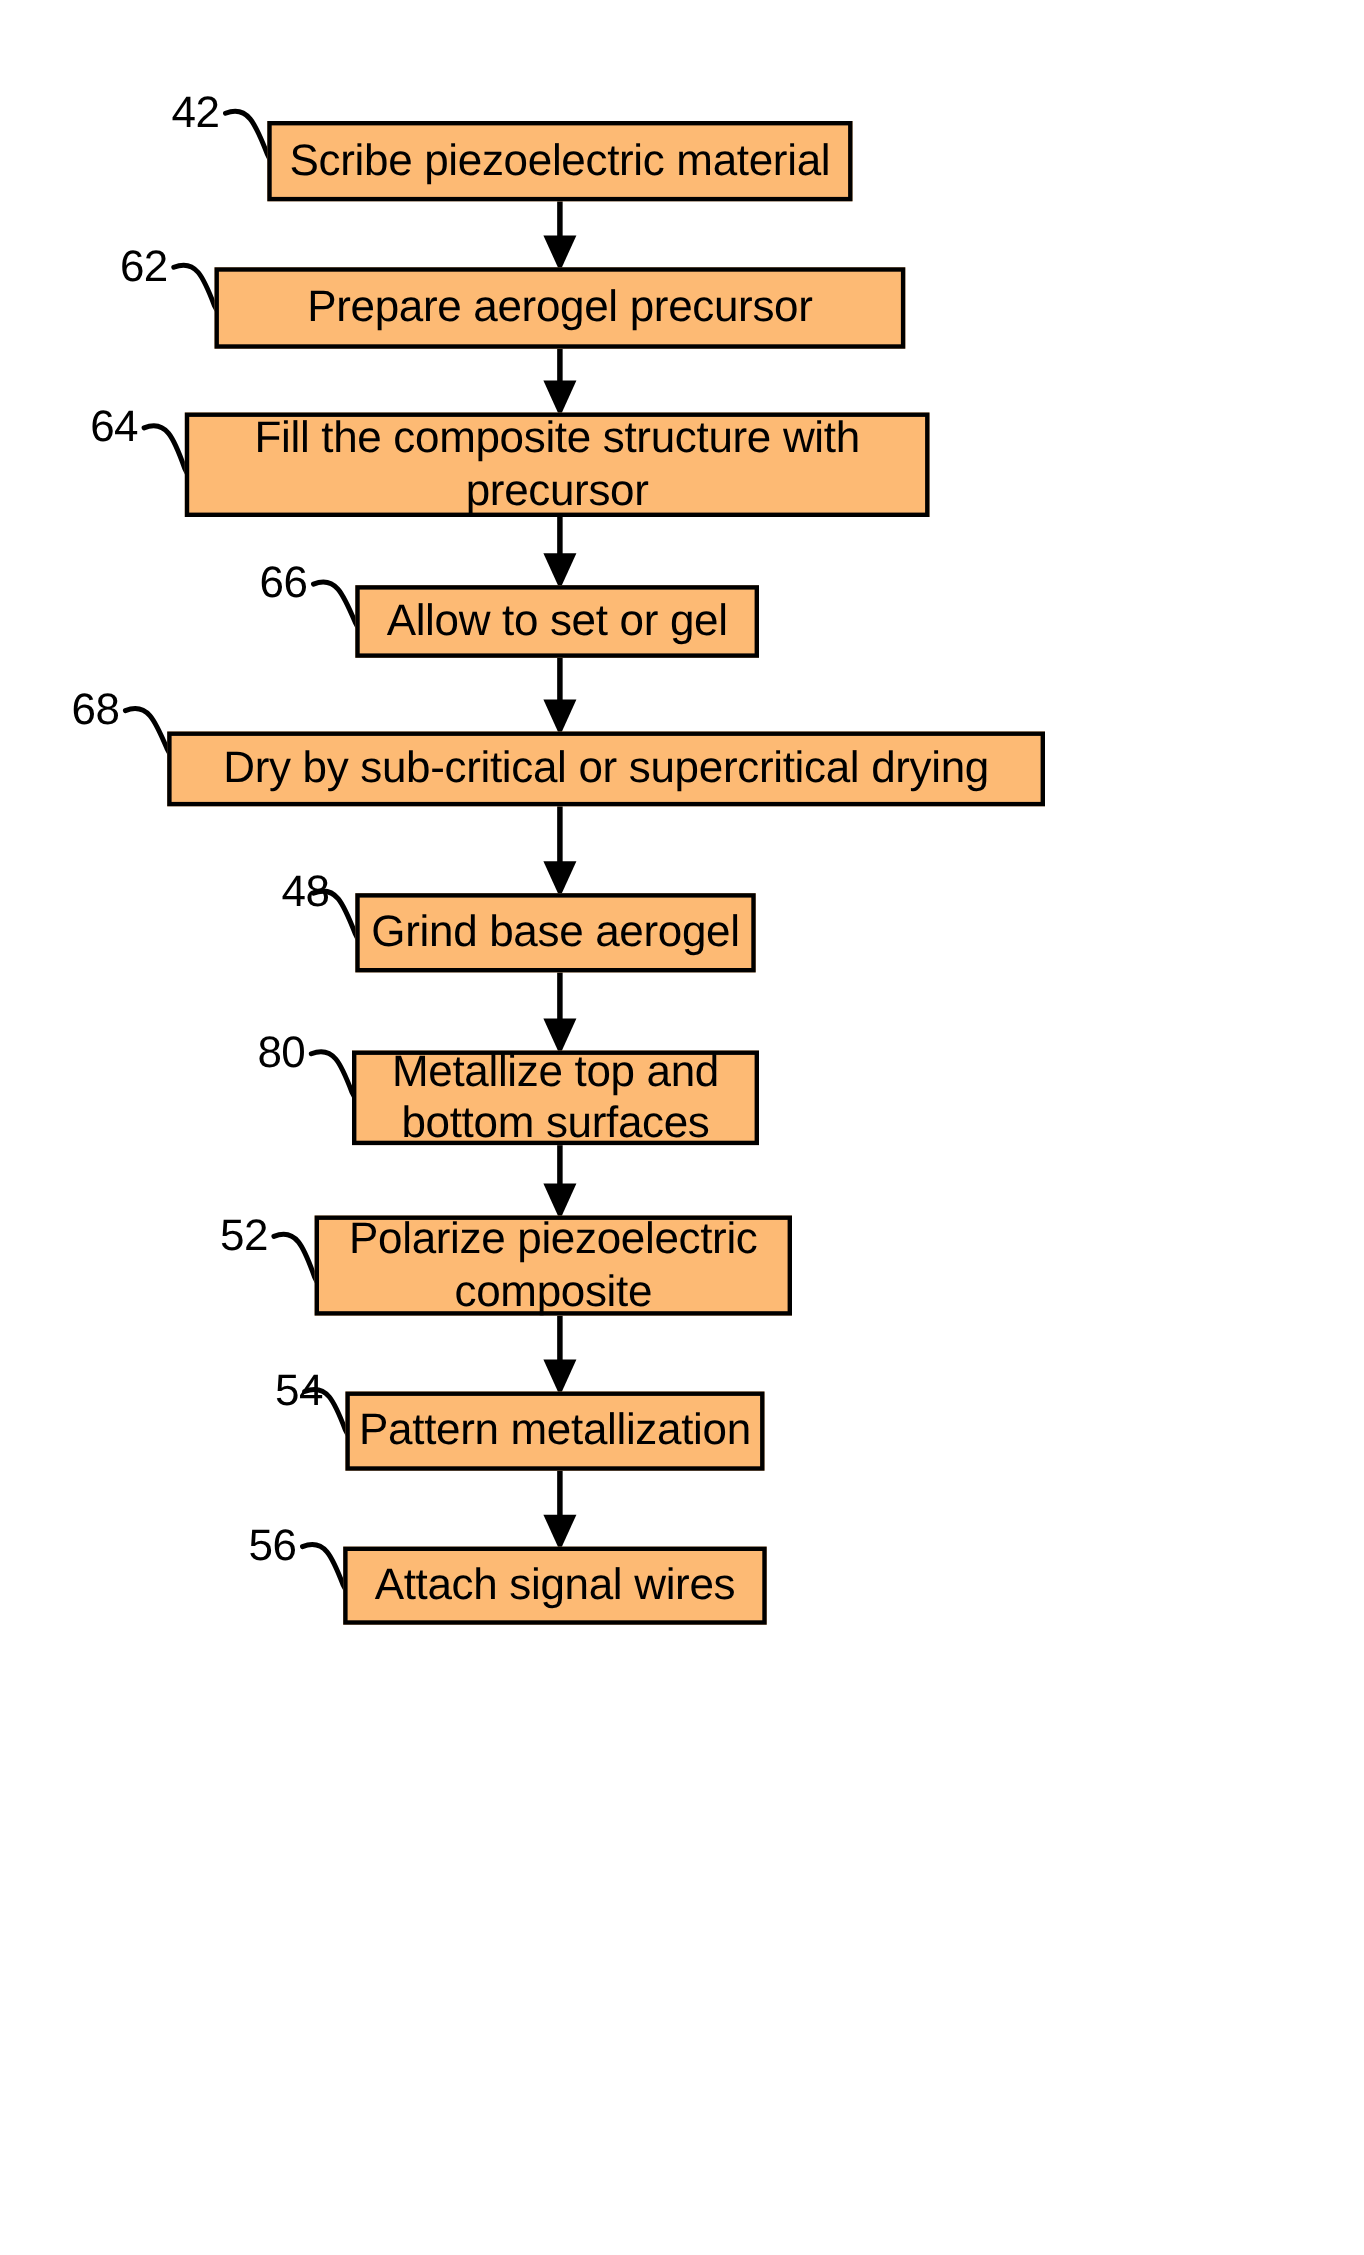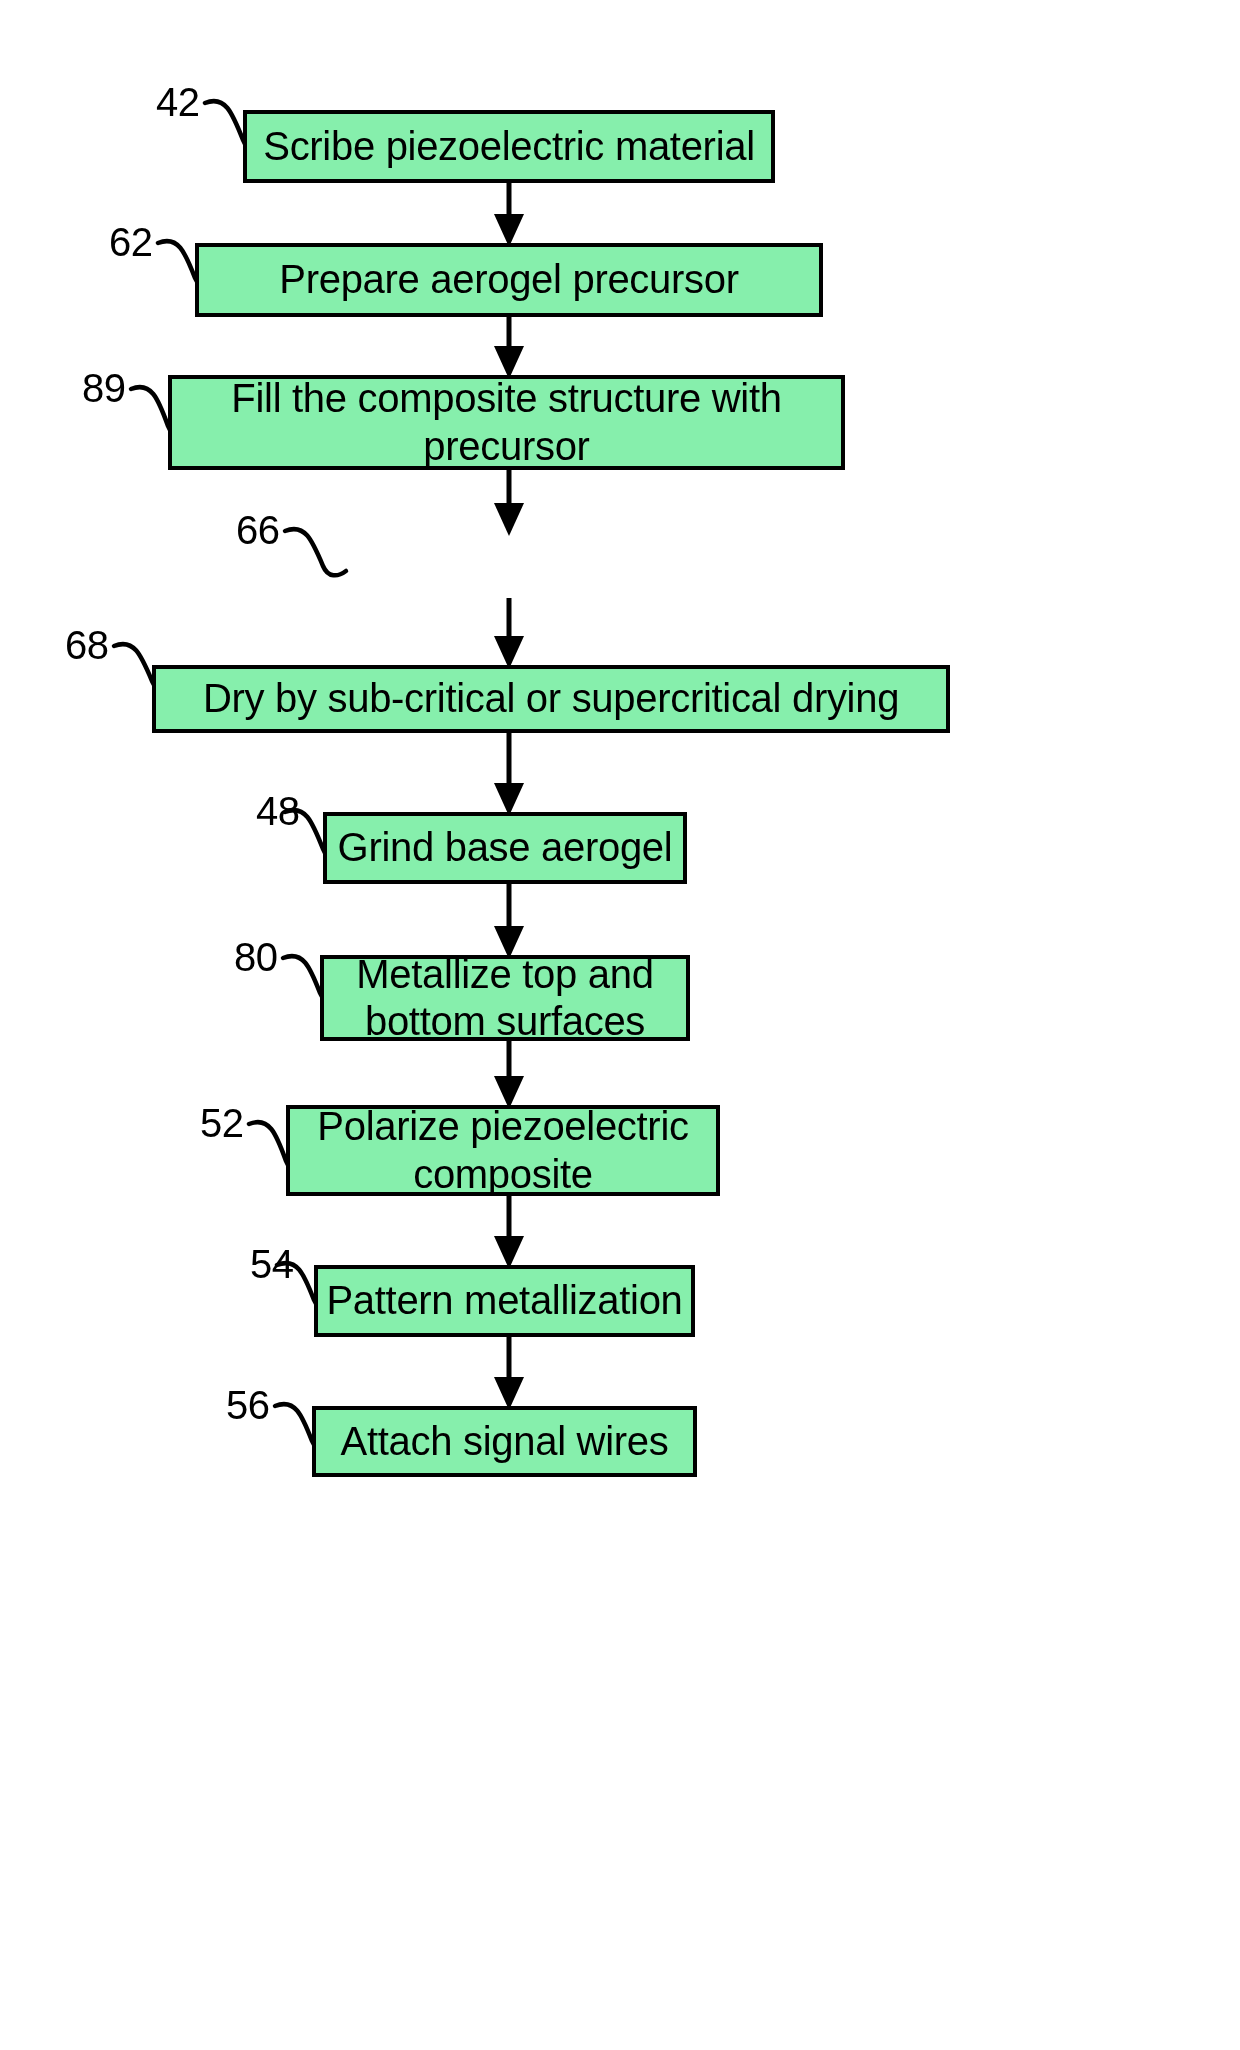--- a/index.html
+++ b/index.html
@@ -19,21 +19,21 @@
     position: absolute;
     left: 0;
     top: 0;
     width: 1240px;
     height: 2050px;
   }
   .node-box {
     position: absolute;
     box-sizing: border-box;
     border: 4px solid #000000;
-    background: #86efac;
+    background: #fdba74;
     display: flex;
     align-items: center;
     justify-content: center;
     text-align: center;
   }
   .node-label {
     font-family: "Liberation Sans", sans-serif;
     font-size: 40px;
     line-height: 1.18;
     color: #000000;
@@ -87,21 +87,21 @@
       <path d="M 285 812 C 305 804 312 821 323 849 C 328 862 338 861 346 855"></path>
       <path d="M 283 958 C 303 950 310 967 320 993 C 325 1005 335 1004 343 998"></path>
       <path d="M 249 1124 C 269 1116 276 1133 286 1161 C 291 1174 301 1173 309 1167"></path>
       <path d="M 277 1265 C 297 1257 304 1274 314 1300 C 319 1312 329 1311 337 1305"></path>
       <path d="M 275 1406 C 295 1398 302 1415 312 1441 C 317 1453 327 1452 335 1446"></path>
     </g>
   </svg>
 
   <div class="ref-num" style="left:156px; top:82px;">42</div>
   <div class="ref-num" style="left:109px; top:222px;">62</div>
-  <div class="ref-num" style="left:82px; top:368px;">89</div>
+  <div class="ref-num" style="left:82px; top:368px;">64</div>
   <div class="ref-num" style="left:236px; top:510px;">66</div>
   <div class="ref-num" style="left:65px; top:625px;">68</div>
   <div class="ref-num" style="left:236px; top:791px;margin-left:20px;">48</div>
   <div class="ref-num" style="left:234px; top:937px;">80</div>
   <div class="ref-num" style="left:200px; top:1103px;">52</div>
   <div class="ref-num" style="left:228px; top:1244px;margin-left:22px;">54</div>
   <div class="ref-num" style="left:226px; top:1385px;">56</div>
 
   <div class="node-box" style="left:243px; top:110px; width:532px; height:73px;">
     <span class="node-label">Scribe piezoelectric material</span>
@@ -109,20 +109,23 @@
 
   <div class="node-box" style="left:195px; top:243px; width:628px; height:74px;">
     <span class="node-label">Prepare aerogel precursor</span>
   </div>
 
   <div class="node-box" style="left:168px; top:375px; width:677px; height:95px;">
     <span class="node-label">Fill the composite structure with
 precursor</span>
   </div>
 
+  <div class="node-box" style="left:323px; top:532px; width:367px; height:66px;">
+    <span class="node-label">Allow to set or gel</span>
+  </div>
 
   <div class="node-box" style="left:152px; top:665px; width:798px; height:68px;">
     <span class="node-label">Dry by sub-critical or supercritical drying</span>
   </div>
 
   <div class="node-box" style="left:323px; top:812px; width:364px; height:72px;">
     <span class="node-label">Grind base aerogel</span>
   </div>
 
   <div class="node-box" style="left:320px; top:955px; width:370px; height:86px;">

